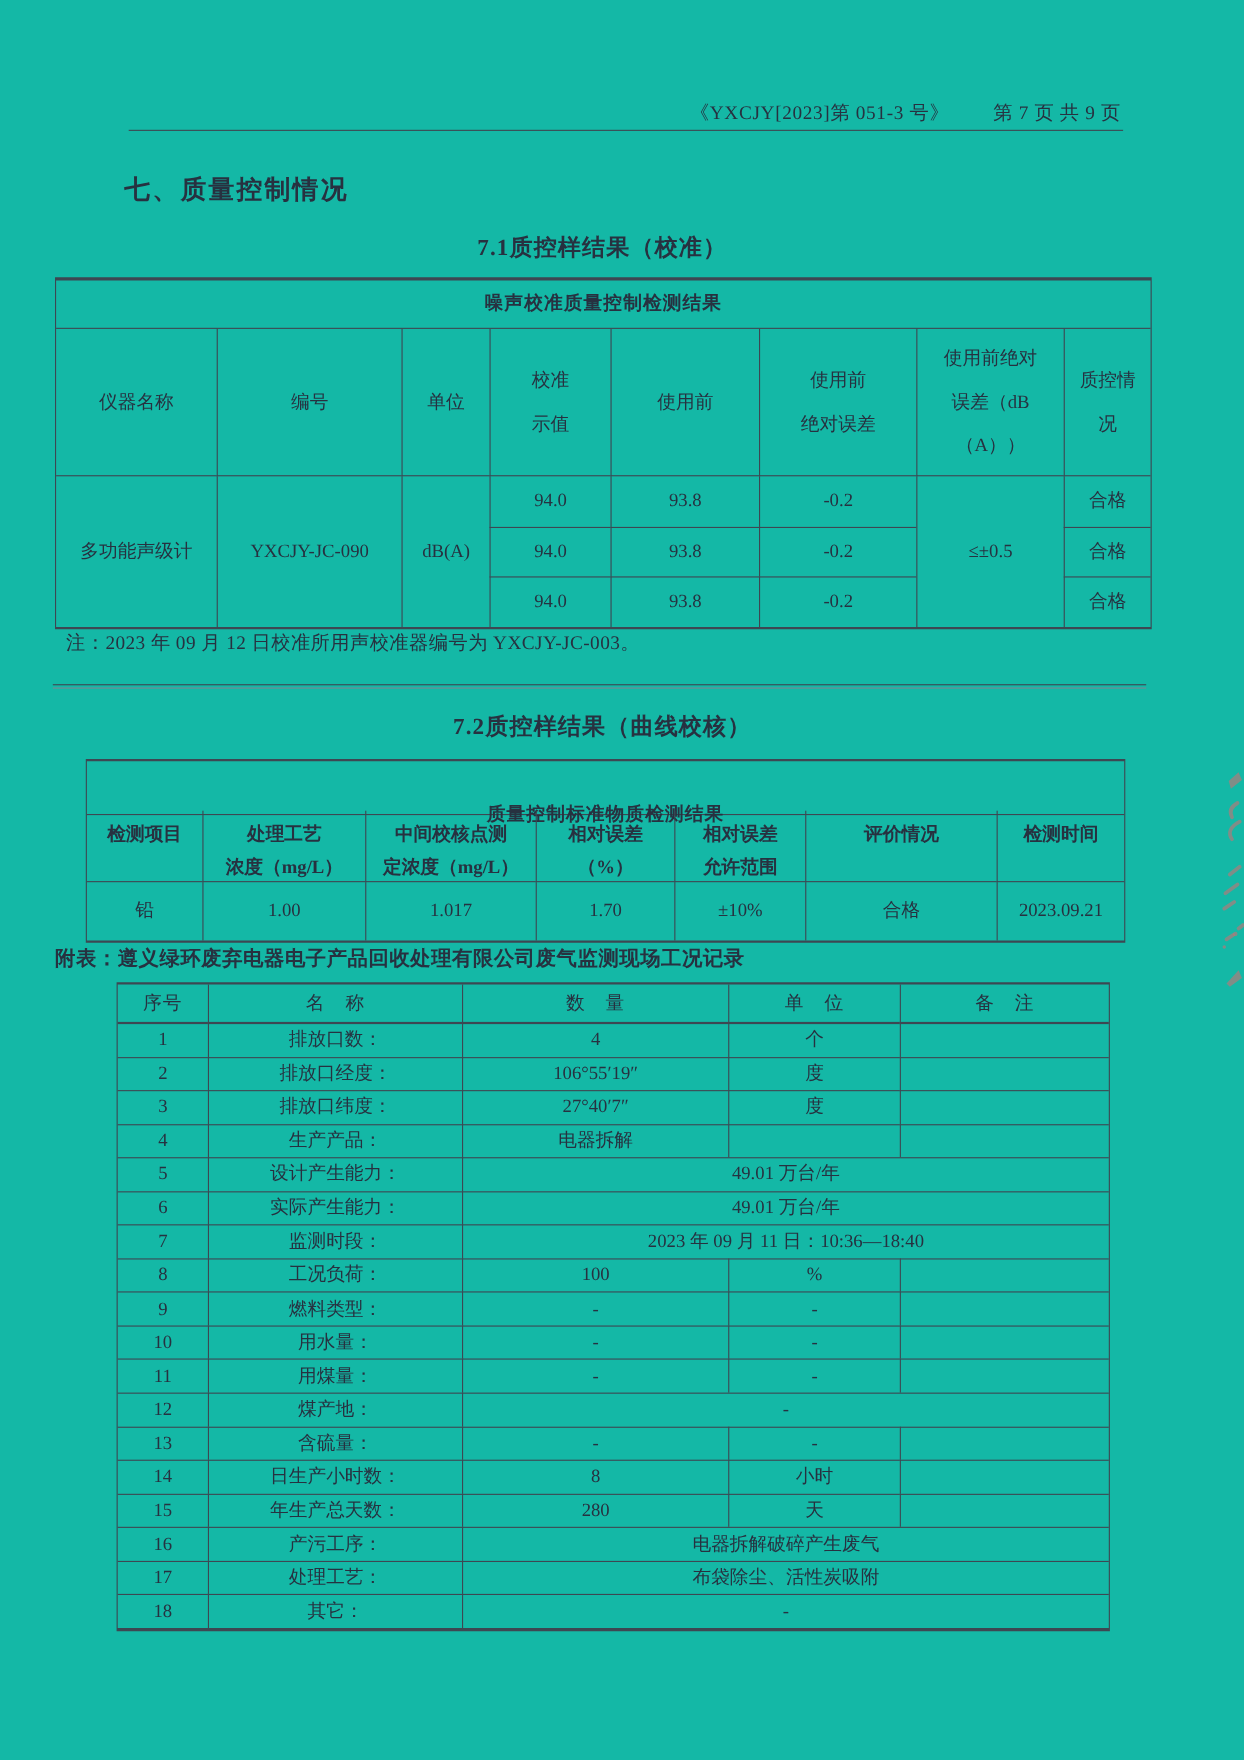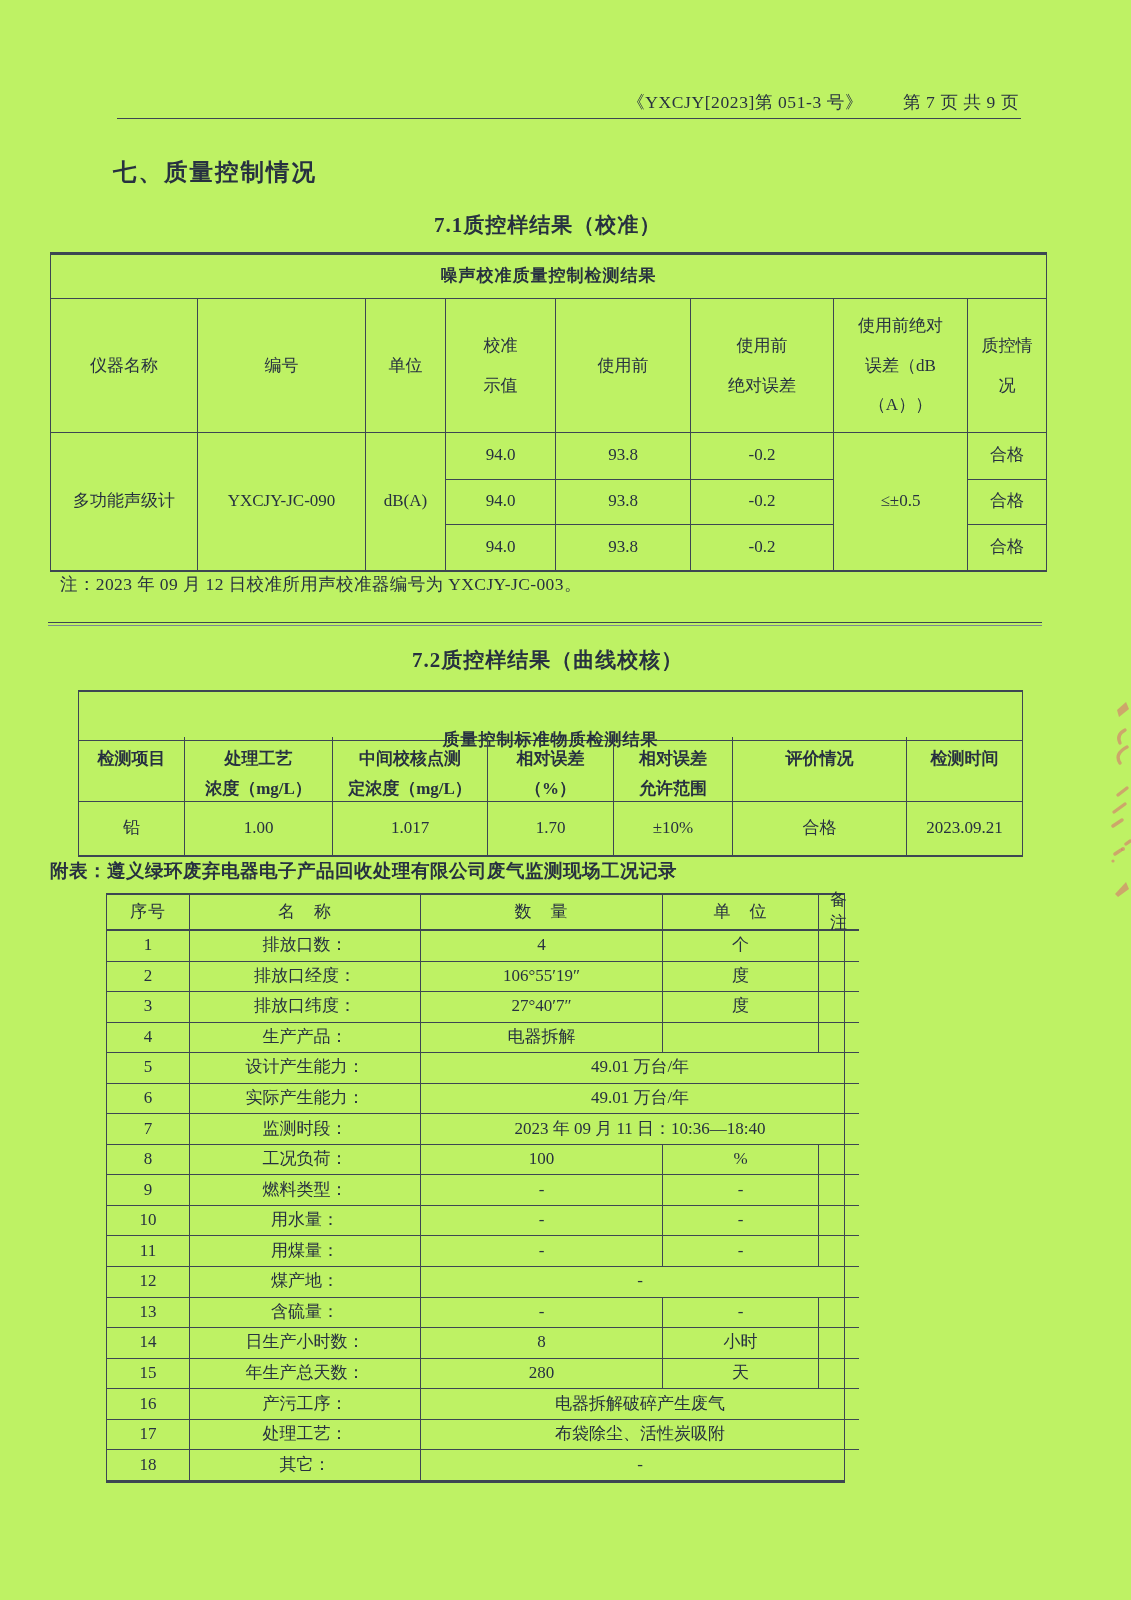--- a/index.html
+++ b/index.html
@@ -4,21 +4,21 @@
 <style>
   :root{
     --ink:#273140;
     --ln:#3d4752;
     --stamp:#d96a6f;
   }
   html,body{margin:0;padding:0;background:#e8e8e8;}
   .page{
     position:relative;
     width:1131px;height:1600px;
-    background:#bef264;
+    background:#14b8a6;
     font-family:"Liberation Serif","DejaVu Serif",serif;
     color:var(--ink);
     overflow:hidden;
   }
   
   .doc-header{
     position:absolute;top:90px;right:112px;
     font-size:17.5px;letter-spacing:.6px;
     display:flex;gap:40px;white-space:nowrap;
   }
@@ -81,21 +81,21 @@
     grid-template-columns:105px 148px 155px 126px 119px 174px 1fr;
     grid-template-rows:45px 65px 53px;
   }
   #t2 .tt{grid-column:1/-1;font-weight:bold;letter-spacing:1px;border-bottom:1px solid var(--ln);margin-top:48px;}
   #t2 .hd{
     align-items:flex-start;padding-top:7px;line-height:1.75;
     font-weight:bold;border-bottom:1px solid var(--ln);
   }
   
   #t3{
-    position:absolute;left:106px;top:893px;width:739px;
+    position:absolute;left:106px;top:893px;width:903px;
     box-sizing:border-box;
     border:1.2px solid var(--ln);
     border-top-width:2px;border-bottom-width:3px;
     display:grid;
     grid-template-columns:82px 231px 242px 156px 1fr;
     grid-template-rows:35px;
     grid-auto-rows:30.55px;
   }
   #t3 .hd{border-bottom:1.4px solid var(--ln);letter-spacing:1px;}
   #t3 .sp3{grid-column:3/span 3;}

